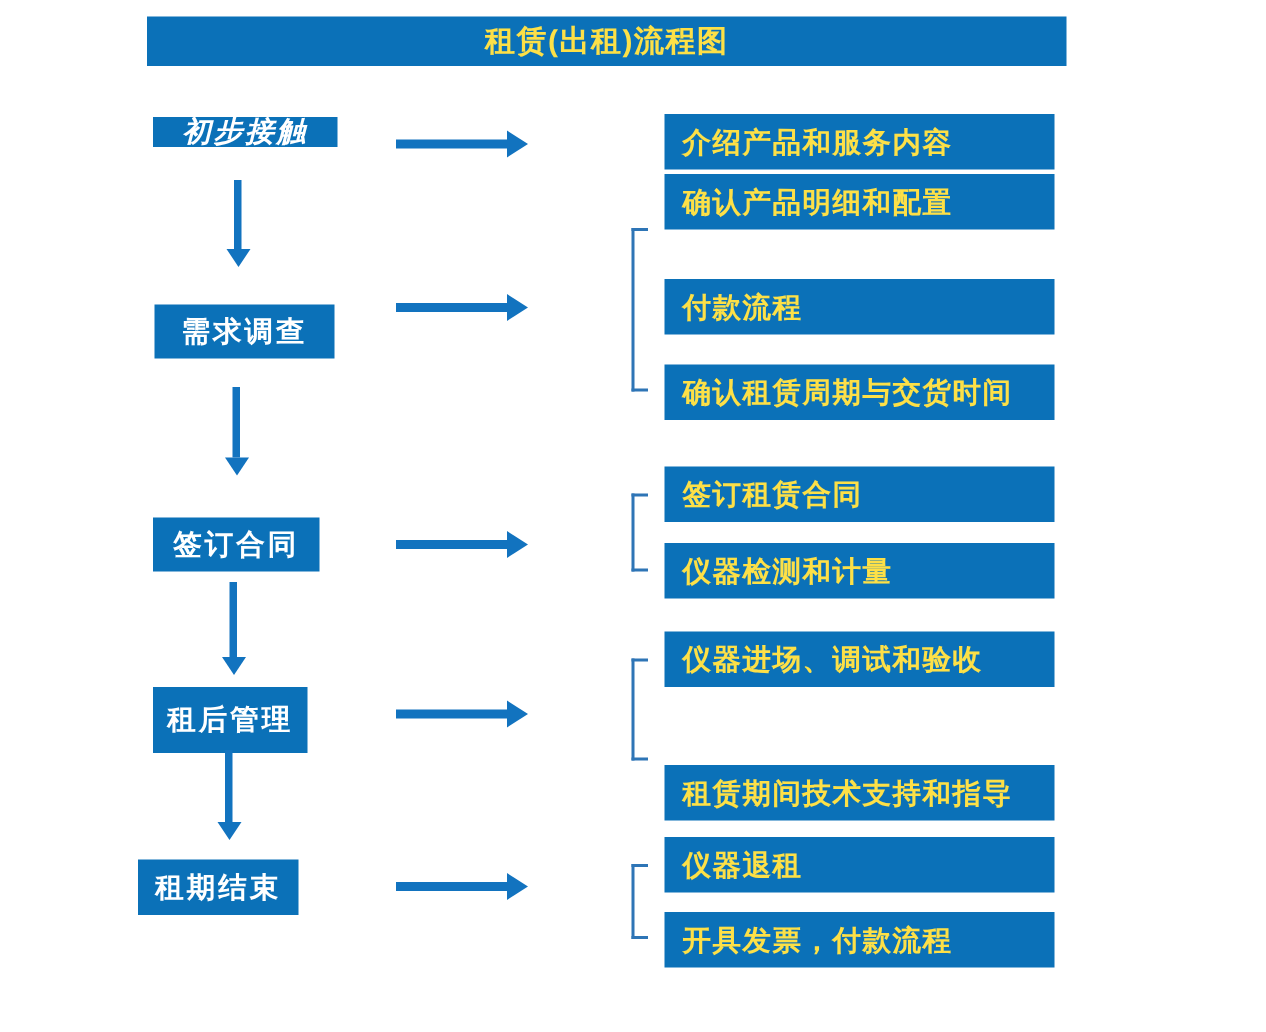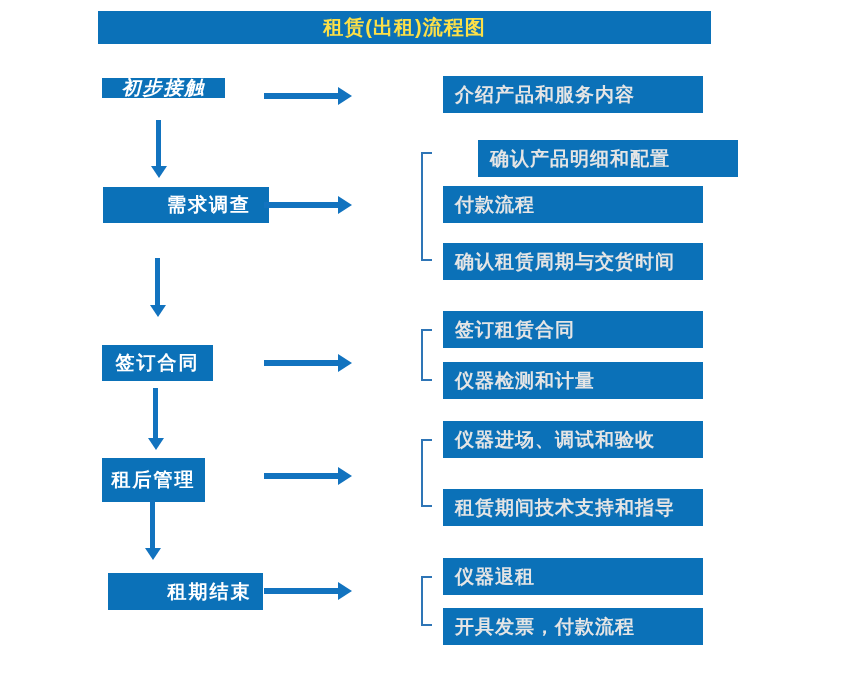--- a/index.html
+++ b/index.html
@@ -35,21 +35,21 @@
     justify-content: center;
     letter-spacing: 2px;
     white-space: nowrap;
   }
   .detail {
     position: absolute;
     left: 443px;
     width: 260px;
     height: 37px;
     background: #0B71B8;
-    color: #e5e5e5;
+    color: #fde047;
     font-weight: bold;
     font-size: 19px;
     display: flex;
     align-items: center;
     padding-left: 12px;
     box-sizing: border-box;
     letter-spacing: 1px;
     white-space: nowrap;
   }
   .h-arrow {
@@ -98,49 +98,49 @@
 </head>
 <body>
 
 <div class="canvas">
 
   <div class="title-bar">
     <span>租赁(出租)流程图</span>
   </div>
 
   <div class="step" style="left:102px; top:78px;  width:123px; height:20px;font-style:italic;">初步接触</div>
-  <div class="step" style="left:103px; top:187px; width:120px; height:36px;padding-left:46px;">需求调查</div>
+  <div class="step" style="left:103px; top:203px; width:120px; height:36px;">需求调查</div>
   <div class="step" style="left:102px; top:345px; width:111px; height:36px;">签订合同</div>
   <div class="step" style="left:102px; top:458px; width:103px; height:44px;">租后管理</div>
-  <div class="step" style="left:108px; top:573px; width:107px; height:37px;padding-left:48px;">租期结束</div>
+  <div class="step" style="left:92px; top:573px; width:107px; height:37px;">租期结束</div>
 
   <div class="v-arrow" style="left:156px; top:120px; height:46px;"></div>
   <div class="v-arrow" style="left:155px; top:258px; height:47px;"></div>
   <div class="v-arrow" style="left:153px; top:388px; height:50px;"></div>
   <div class="v-arrow" style="left:150px; top:500px; height:48px;"></div>
 
   <div class="h-arrow" style="top:93px;"></div>
   <div class="h-arrow" style="top:202px;"></div>
   <div class="h-arrow" style="top:360px;"></div>
   <div class="h-arrow" style="top:473px;"></div>
   <div class="h-arrow" style="top:588px;"></div>
 
   <div class="bracket" style="top:152px; height:109px;"></div>
   <div class="bracket" style="top:329px; height:52px;"></div>
   <div class="bracket" style="top:439px; height:68px;"></div>
   <div class="bracket" style="top:576px; height:50px;"></div>
 
   <div class="detail" style="top:76px;">介绍产品和服务内容</div>
 
-  <div class="detail" style="top:140px;margin-left:35px;">确认产品明细和配置</div>
+  <div class="detail" style="top:116px;">确认产品明细和配置</div>
   <div class="detail" style="top:186px;">付款流程</div>
   <div class="detail" style="top:243px;">确认租赁周期与交货时间</div>
 
   <div class="detail" style="top:311px;">签订租赁合同</div>
   <div class="detail" style="top:362px;">仪器检测和计量</div>
 
   <div class="detail" style="top:421px;">仪器进场、调试和验收</div>
-  <div class="detail" style="top:489px;">租赁期间技术支持和指导</div>
+  <div class="detail" style="top:510px;">租赁期间技术支持和指导</div>
 
   <div class="detail" style="top:558px;">仪器退租</div>
   <div class="detail" style="top:608px;">开具发票，付款流程</div>
 
 </div>
 
 </body></html>

